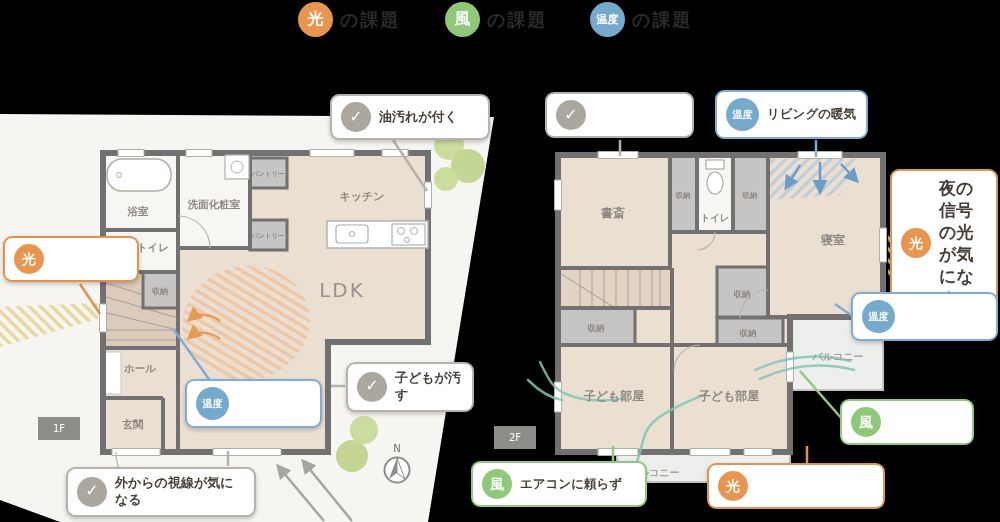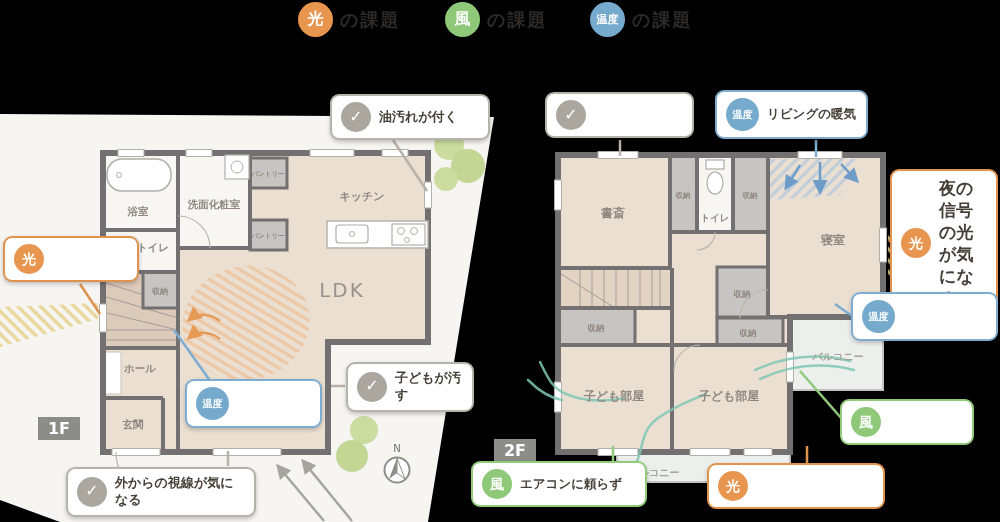--- a/index.html
+++ b/index.html
@@ -20,21 +20,21 @@
   .legend-circle.small-text { font-size:11px; }
   .legend-label { font-size:18px; font-weight:bold; color:#2d2a27; letter-spacing:2px; }
   .c-light { background:#E8964F; }
   .c-wind  { background:#8EC878; }
   .c-temp  { background:#76AACD; }
 
   
   .floor-tag {
     position:absolute; z-index:2; background:#8c8c89; color:#fff;
     width:42px; height:23px; display:flex; align-items:center; justify-content:center;
-    font-size:16px; font-weight:bold;
+    font-size:10px; font-weight:normal;
   }
 
   
   .callout {
     position:absolute; z-index:3; background:#fff;
     border:2px solid #b7b2aa; border-radius:9px;
     display:flex; align-items:center; gap:8px;
     padding:6px 9px; box-sizing:border-box;
     font-size:13px; font-weight:bold; color:#453f37; line-height:1.3;
     box-shadow:0 2px 4px rgba(0,0,0,.22);
@@ -275,21 +275,21 @@
 <div class="legend-item" style="left:445px;">
   <span class="legend-circle c-wind">風</span>
   <span class="legend-label">の課題</span>
 </div>
 <div class="legend-item" style="left:590px;">
   <span class="legend-circle c-temp small-text">温度</span>
   <span class="legend-label">の課題</span>
 </div>
 
 <div class="floor-tag" style="left:38px; top:417px;">1F</div>
-<div class="floor-tag" style="left:494px; top:439px;">2F</div>
+<div class="floor-tag" style="left:494px; top:426px;">2F</div>
 
 <div class="callout" style="left:330px; top:94px; width:160px;">
   <span class="badge b-check">✓</span>
   <span>油汚れが付く</span>
 </div>
 
 <div class="callout light" style="left:3px; top:236px; width:136px;">
   <span class="badge b-light">光</span>
 </div>
 

